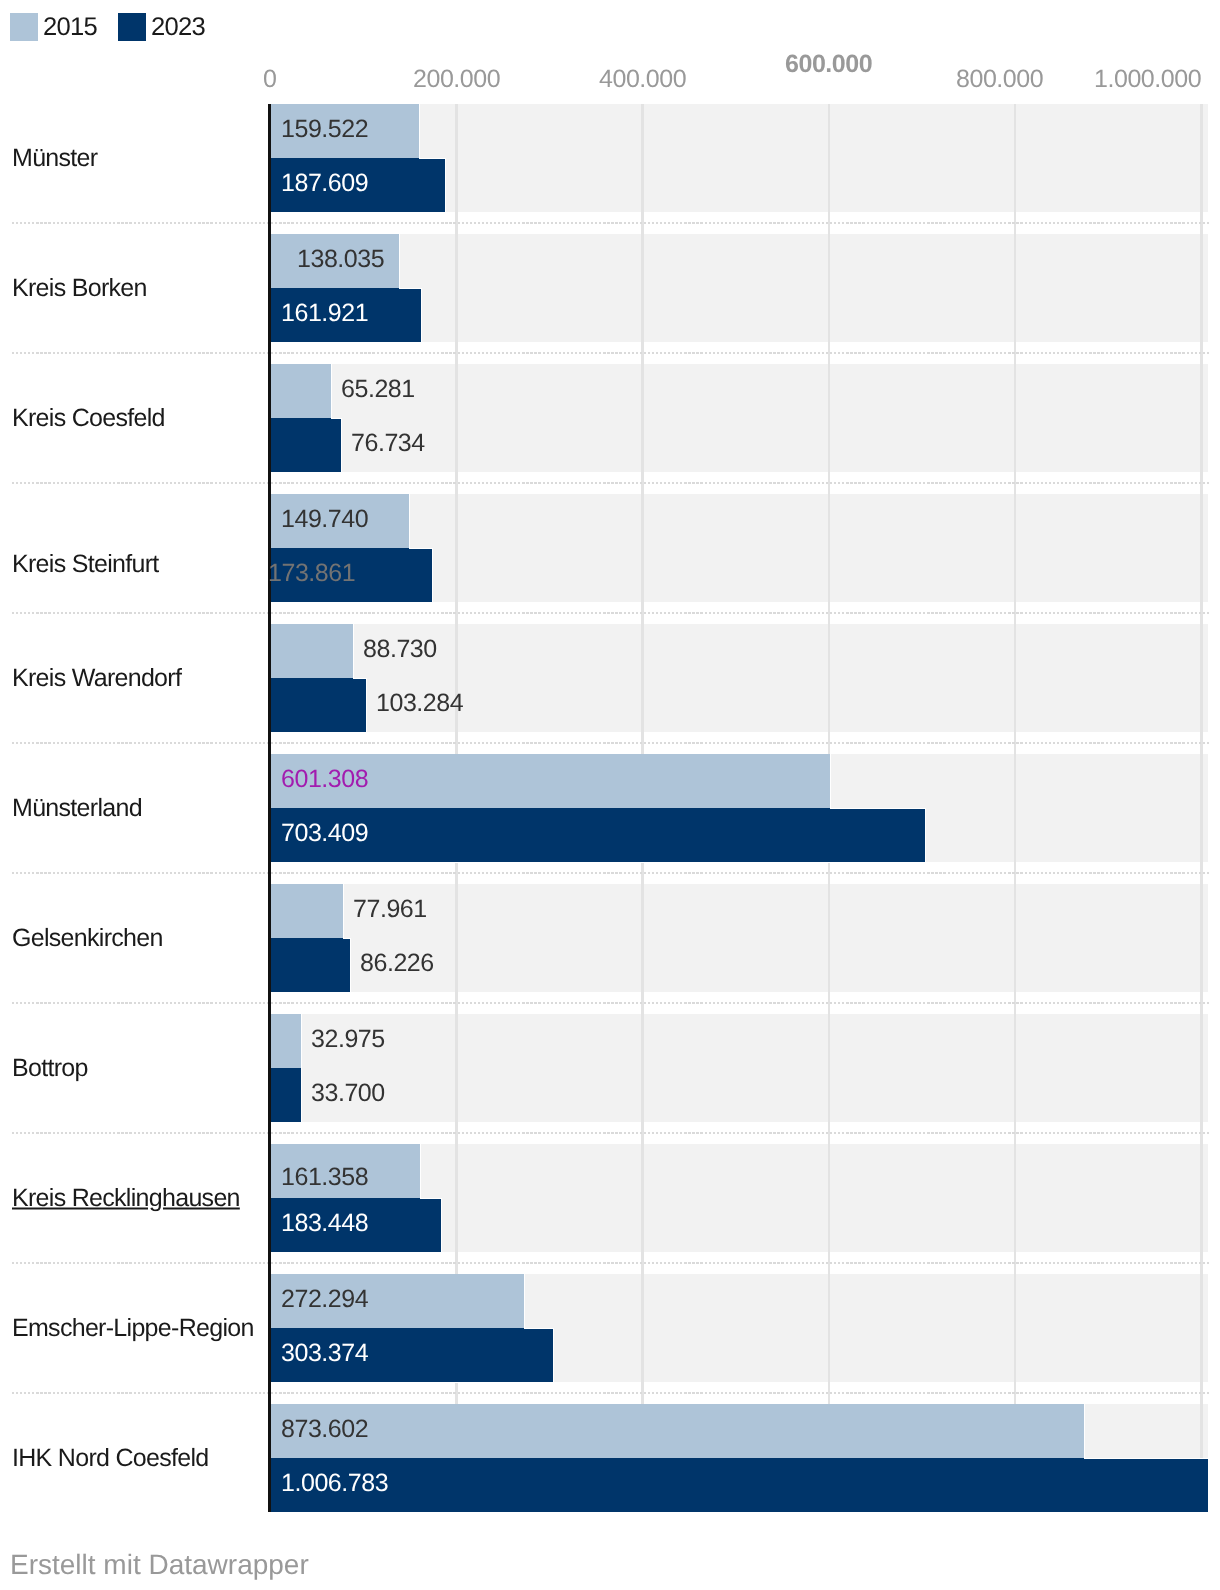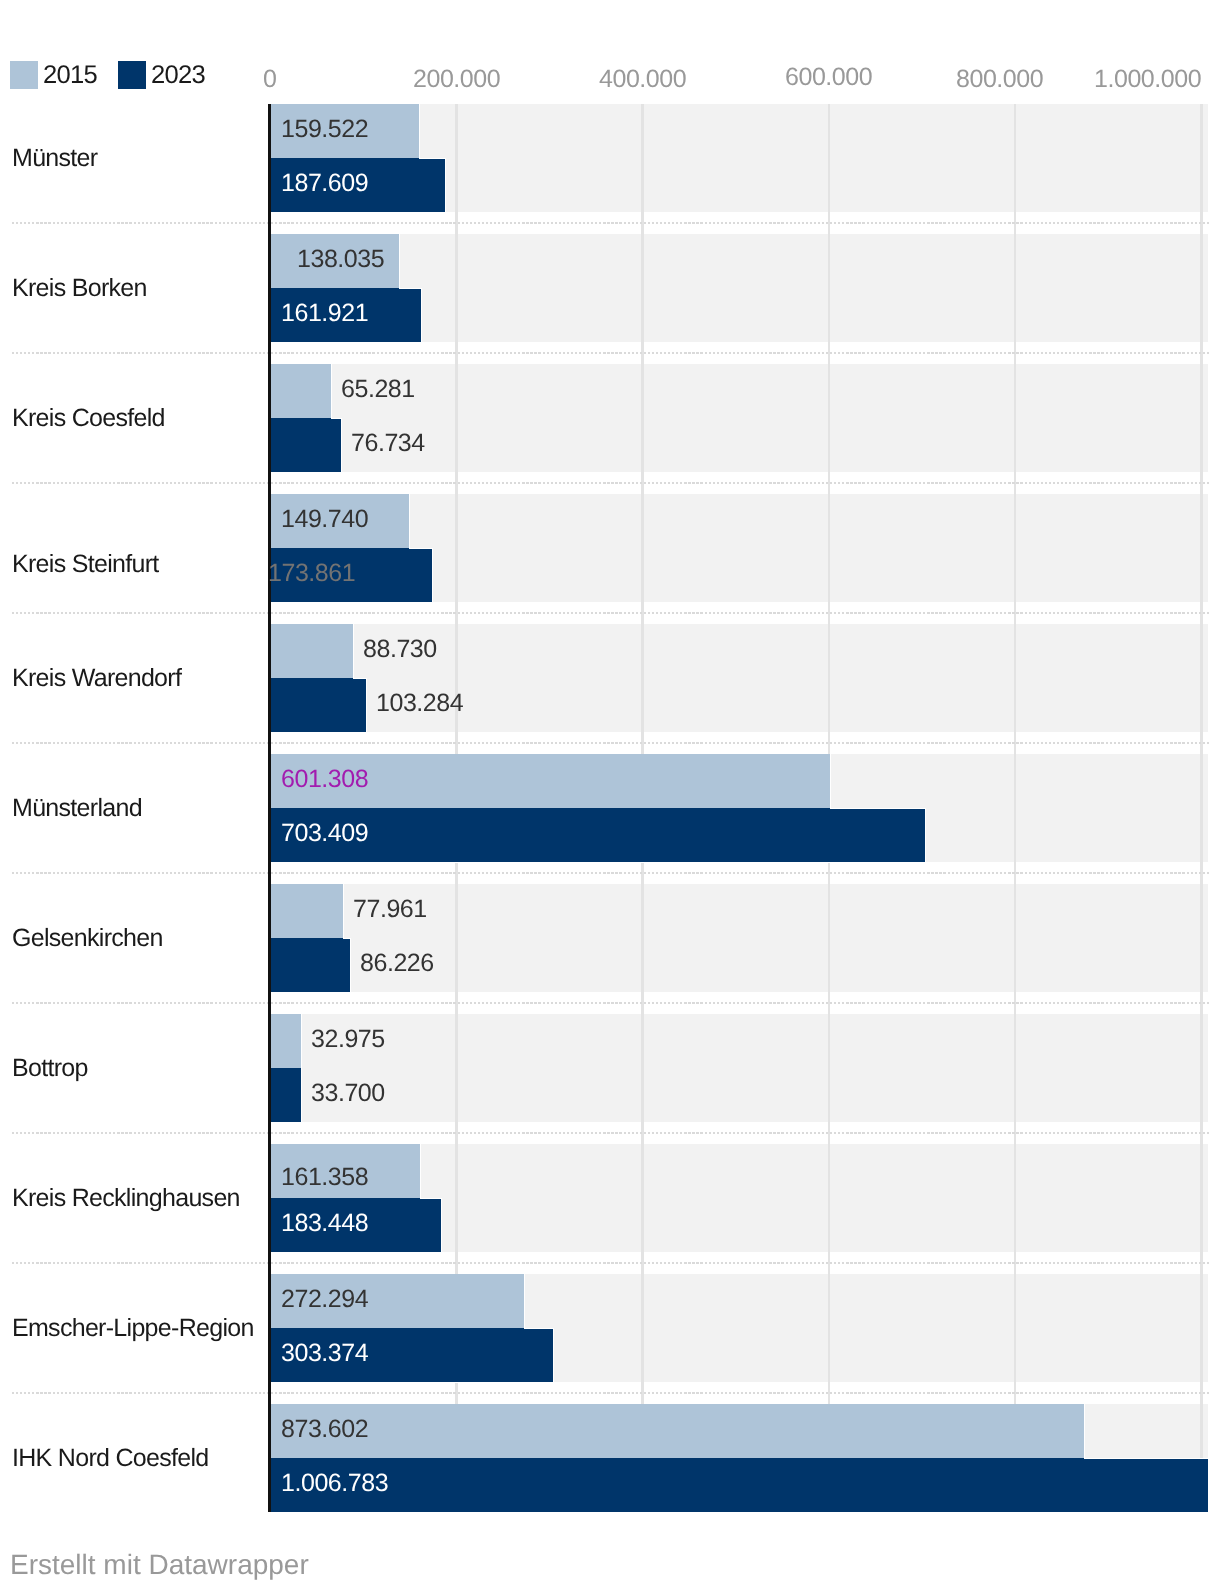--- a/index.html
+++ b/index.html
@@ -2,21 +2,21 @@
 <html><head>
 <meta charset="utf-8">
 <title>Chart</title>
 <style>
   html,body{margin:0;padding:0;background:#ffffff;}
   body{width:1220px;height:1590px;font-family:"Liberation Sans",sans-serif;-webkit-font-smoothing:antialiased;text-rendering:geometricPrecision;}
   #root{position:relative;width:1220px;height:1590px;overflow:hidden;background:#fff;}
   .tick,.vlabel,.catlabel,.footer,.lg-label{will-change:transform;}
 
   .legend{position:absolute;left:10px;top:13px;display:flex;align-items:flex-start;}
-  .lg-item{display:flex;align-items:center;margin-right:21.5px;margin-top:48px;}
+  .lg-item{display:flex;align-items:center;margin-right:21.5px;}
   .lg-swatch{width:28px;height:28px;margin-right:5.0px;flex:0 0 auto;}
   .lg-label{font-size:25.6px;color:#1a1a1a;line-height:27px;letter-spacing:-0.75px;}
 
   .tick{position:absolute;font-size:25px;color:#999999;white-space:nowrap;line-height:1;letter-spacing:-0.45px;}
   .gridline{position:absolute;width:2.5px;background:#e3e3e3;}
   .layer{position:absolute;left:0;top:0;width:1220px;height:1590px;}
   .zeroline{position:absolute;width:2.8px;background:#111111;}
   .track{position:absolute;background:#f2f2f2;}
   .bar{position:absolute;}
   .bar-gap{position:absolute;background:#ffffff;}
@@ -150,29 +150,29 @@
         <div class="vlabel" style="visibility: visible; left: 281px; top: 833px; transform: translateY(-50%) translateZ(0px); color: rgb(255, 255, 255);">703.409</div>
         <div class="catlabel" style="top: 808px; transform: translateY(-50%) translateZ(0px);">Münsterland</div>
         <div class="vlabel" style="visibility: visible; left: 352.601px; top: 909px; transform: translateY(-50%) translateZ(0px); color: rgb(51, 51, 51);">77.961</div>
         <div class="vlabel" style="visibility: visible; left: 360.298px; top: 963px; transform: translateY(-50%) translateZ(0px); color: rgb(51, 51, 51);">86.226</div>
         <div class="catlabel" style="top: 938px; transform: translateY(-50%) translateZ(0px);">Gelsenkirchen</div>
         <div class="vlabel" style="visibility: visible; left: 310.708px; top: 1039px; transform: translateY(-50%) translateZ(0px); color: rgb(51, 51, 51);">32.975</div>
         <div class="vlabel" style="visibility: visible; left: 311.383px; top: 1093px; transform: translateY(-50%) translateZ(0px); color: rgb(51, 51, 51);">33.700</div>
         <div class="catlabel" style="top: 1068px; transform: translateY(-50%) translateZ(0px);">Bottrop</div>
         <div class="vlabel" style="visibility: visible; left: 281px; top: 1169px; transform: translateY(-50%) translateZ(0px); color: rgb(51, 51, 51); margin-top: 8px;">161.358</div>
         <div class="vlabel" style="visibility: visible; left: 281px; top: 1223px; transform: translateY(-50%) translateZ(0px); color: rgb(255, 255, 255);">183.448</div>
-        <div class="catlabel" style="top: 1198px; transform: translateY(-50%) translateZ(0px);">Kreis Recklinghausen</div>
+        <div class="catlabel" style="top: 1198px; transform: translateY(-50%) translateZ(0px); text-decoration: underline;">Kreis Recklinghausen</div>
         <div class="vlabel" style="visibility: visible; left: 281px; top: 1299px; transform: translateY(-50%) translateZ(0px); color: rgb(51, 51, 51);">272.294</div>
         <div class="vlabel" style="visibility: visible; left: 281px; top: 1353px; transform: translateY(-50%) translateZ(0px); color: rgb(255, 255, 255);">303.374</div>
         <div class="catlabel" style="top: 1328px; transform: translateY(-50%) translateZ(0px);">Emscher-Lippe-Region</div>
         <div class="vlabel" style="visibility: visible; left: 281px; top: 1429px; transform: translateY(-50%) translateZ(0px); color: rgb(51, 51, 51);">873.602</div>
         <div class="vlabel" style="visibility: visible; left: 281px; top: 1483px; transform: translateY(-50%) translateZ(0px); color: rgb(255, 255, 255);">1.006.783</div>
         <div class="catlabel" style="top: 1458px; transform: translateY(-50%) translateZ(0px);">IHK Nord Coesfeld</div>
       </div>
       <div class="tick" style="top: 67px; left: 263.266px;">0</div>
       <div class="tick" style="top: 67px; left: 412.641px;">200.000</div>
       <div class="tick" style="top: 67px; left: 598.891px;">400.000</div>
-      <div class="tick" style="top: 65px; left: 785.141px;">600.000</div>
+      <div class="tick" style="top: 52px; left: 785.141px; font-weight: bold;">600.000</div>
       <div class="tick" style="top: 67px; left: 956px;">800.000</div>
       <div class="tick" style="top: 67px; left: 1094.33px;">1.000.000</div>
     </div>
   <div class="footer" id="credit" style="left:10.3px;top:1551px;">Erstellt mit Datawrapper</div>
 </div>
 
 </body></html>

